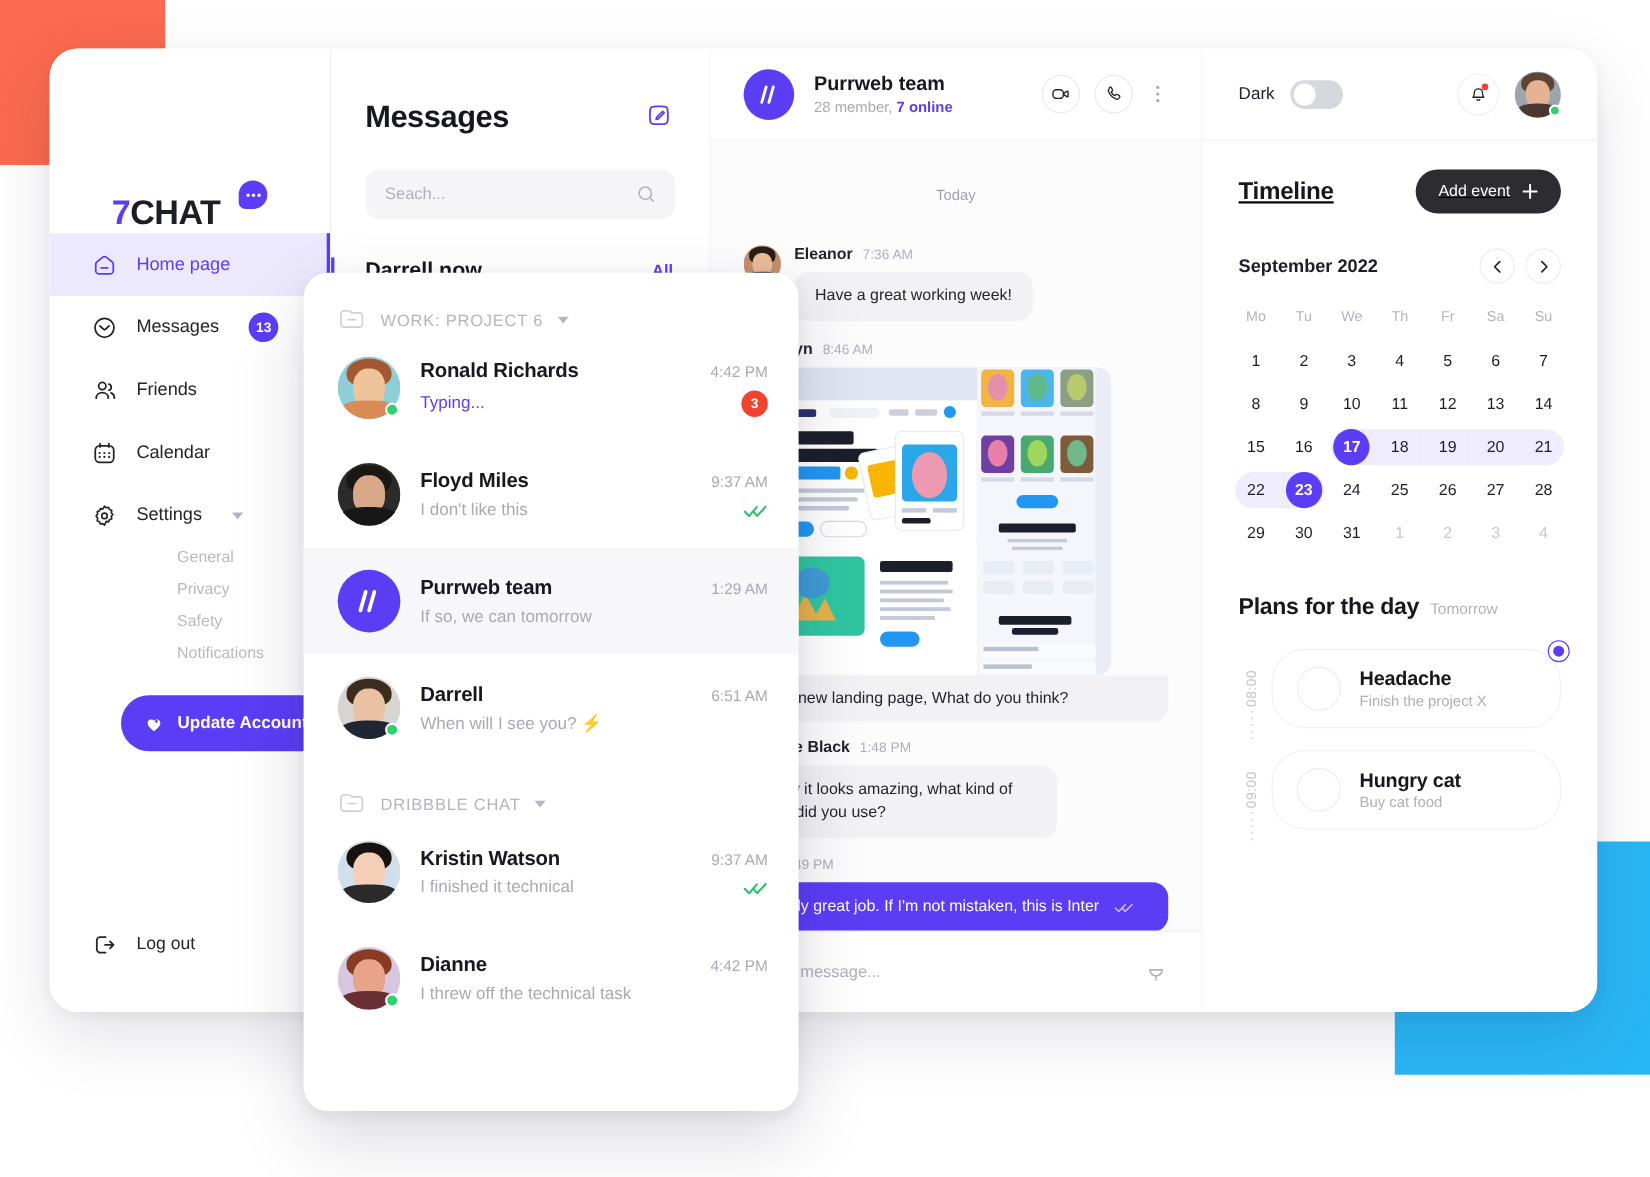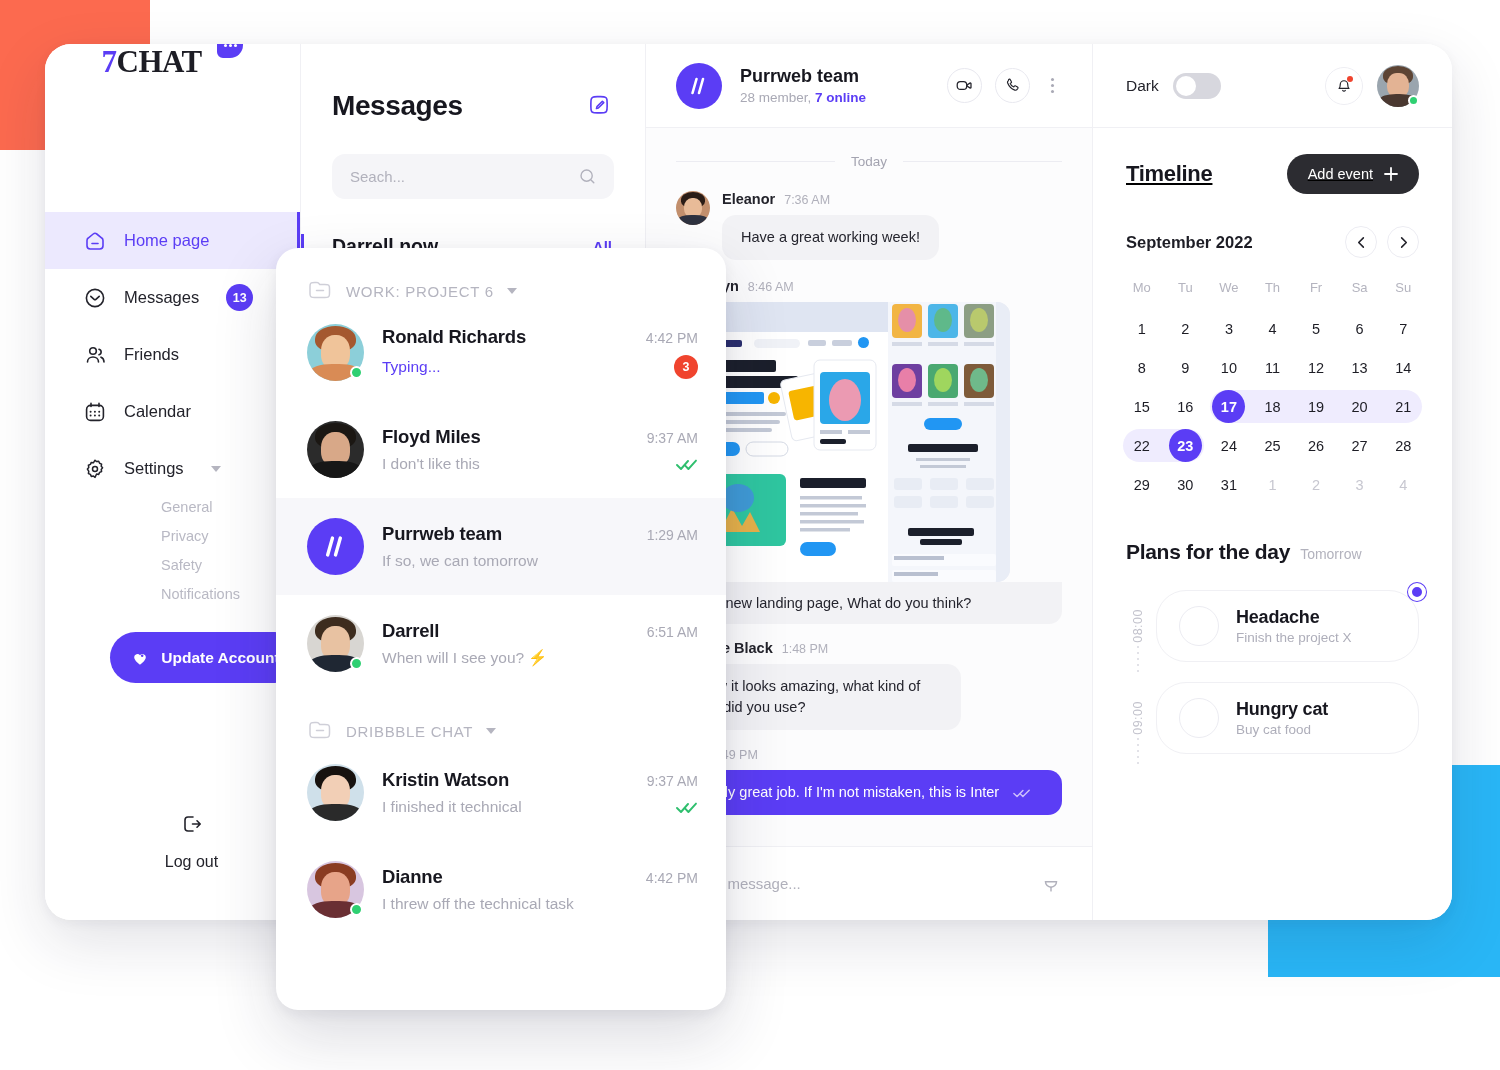--- a/index.html
+++ b/index.html
@@ -25,21 +25,21 @@
   .app-window {
     position:absolute; left:45px; top:44px; width:1407px; height:876px;
     background:#ffffff; border-radius:26px;
     box-shadow: 0 22px 60px rgba(30,30,60,.13), 0 3px 12px rgba(30,30,60,.05);
     display:flex; overflow:hidden;
   }
 
   
   .sidebar { width:255px; flex:0 0 255px; background:#fff; position:relative;
              display:flex; flex-direction:column; }
-  .brand { height:168px; display:flex; align-items:flex-start; justify-content:center;font-family:Liberation Serif, serif; }
+  .brand { height:168px; display:flex; align-items:flex-end; justify-content:center; }
   .brand-text { font-size:31px; font-weight:700; letter-spacing:-.5px; color:#1d1d25; }
   .brand-text .seven { color:#5b3df5; }
   .brand-bubble { width:26px; height:26px; border-radius:50% 50% 50% 6px;
      background:#5b3df5; display:inline-flex; align-items:center; justify-content:center;
      margin-left:9px; vertical-align:top; position:relative; top:-12px; }
   .brand-bubble i { width:3px;height:3px;border-radius:50%;background:#fff;margin:0 1px; display:block;}
   .brand-bubble-dots{display:flex;}
 
   .nav { display:flex; flex-direction:column; }
   .nav-item { height:57px; display:flex; align-items:center; padding-left:38px;
@@ -56,21 +56,21 @@
 
   .subnav { display:flex; flex-direction:column; padding-left:116px; margin-top:2px; gap:13px;}
   .subnav-item { font-size:14.5px; color:#b9b9c4; cursor:pointer; }
 
   .update-btn { margin:30px 0 0 65px; width:190px; height:51px; border-radius:26px;
     background:#5b3df5; color:#fff; display:flex; align-items:center; justify-content:center;
     gap:11px; font-size:15.5px; font-weight:700; cursor:pointer; border:none;
     font-family:"Liberation Sans", sans-serif; }
 
   .logout { margin-top:auto; margin-bottom:49px; padding-left:38px;
-            display:flex; align-items:center; gap:17px; cursor:pointer;flex-direction:column; }
+            display:flex; align-items:center; gap:17px; cursor:pointer; }
   .logout span { font-size:16px; color:#23232b; }
 
   
   .msgcol { width:346px; flex:0 0 346px; border-left:1px solid #f0f0f4;
             border-right:1px solid #f0f0f4; position:relative; }
   .msg-head { display:flex; align-items:center; justify-content:space-between;
               padding:46px 33px 0 31px; }
   .msg-title { font-size:28px; font-weight:700; color:#17171f; letter-spacing:-.4px;}
   .search-wrap { margin:32px 31px 0 31px; height:45px; background:#f5f5f8;
                  border-radius:13px; display:flex; align-items:center;
@@ -96,21 +96,21 @@
   .chat-head-meta { margin-left:18px; flex:1; }
   .chat-name { font-size:18px; font-weight:700; color:#17171f; }
   .chat-sub { font-size:13.5px; color:#a9a9b5; margin-top:3px; }
   .chat-sub b { color:#5b3df5; font-weight:600; }
   .circ-btn { width:35px;height:35px;border-radius:50%;border:1.3px solid #e8e8ef;
     display:flex;align-items:center;justify-content:center;cursor:pointer;background:#fff;}
   .kebab { display:flex;flex-direction:column;gap:3px; padding:6px 8px; cursor:pointer;}
   .kebab i{width:3px;height:3px;border-radius:50%;background:#a9a9b5;display:block;}
 
   .chat-body { flex:1; position:relative; overflow:hidden; padding:0 30px; }
-  .day-sep { display:flex; align-items:center; gap:16px; margin-top:26px; }
+  .day-sep { display:flex; align-items:center; gap:16px; margin-top:26px;flex-direction:column; }
   .day-sep .ln { flex:1; height:1px; background:#ececf2; }
   .day-sep span { font-size:13.5px; color:#a3a3b0; }
 
   .msgrow { display:flex; gap:12px; margin-top:22px; }
   .msgrow .ava { width:34px;height:34px;border-radius:50%;flex:0 0 34px;overflow:hidden;}
   .msg-body{ flex:1; }
   .msg-meta { display:flex; align-items:baseline; gap:9px; }
   .msg-author { font-size:14.5px; font-weight:700; color:#23232b; }
   .msg-time { font-size:12.5px; color:#b0b0bb; }
   .bubble { display:inline-block; background:#f2f2f5; border-radius:14px;

